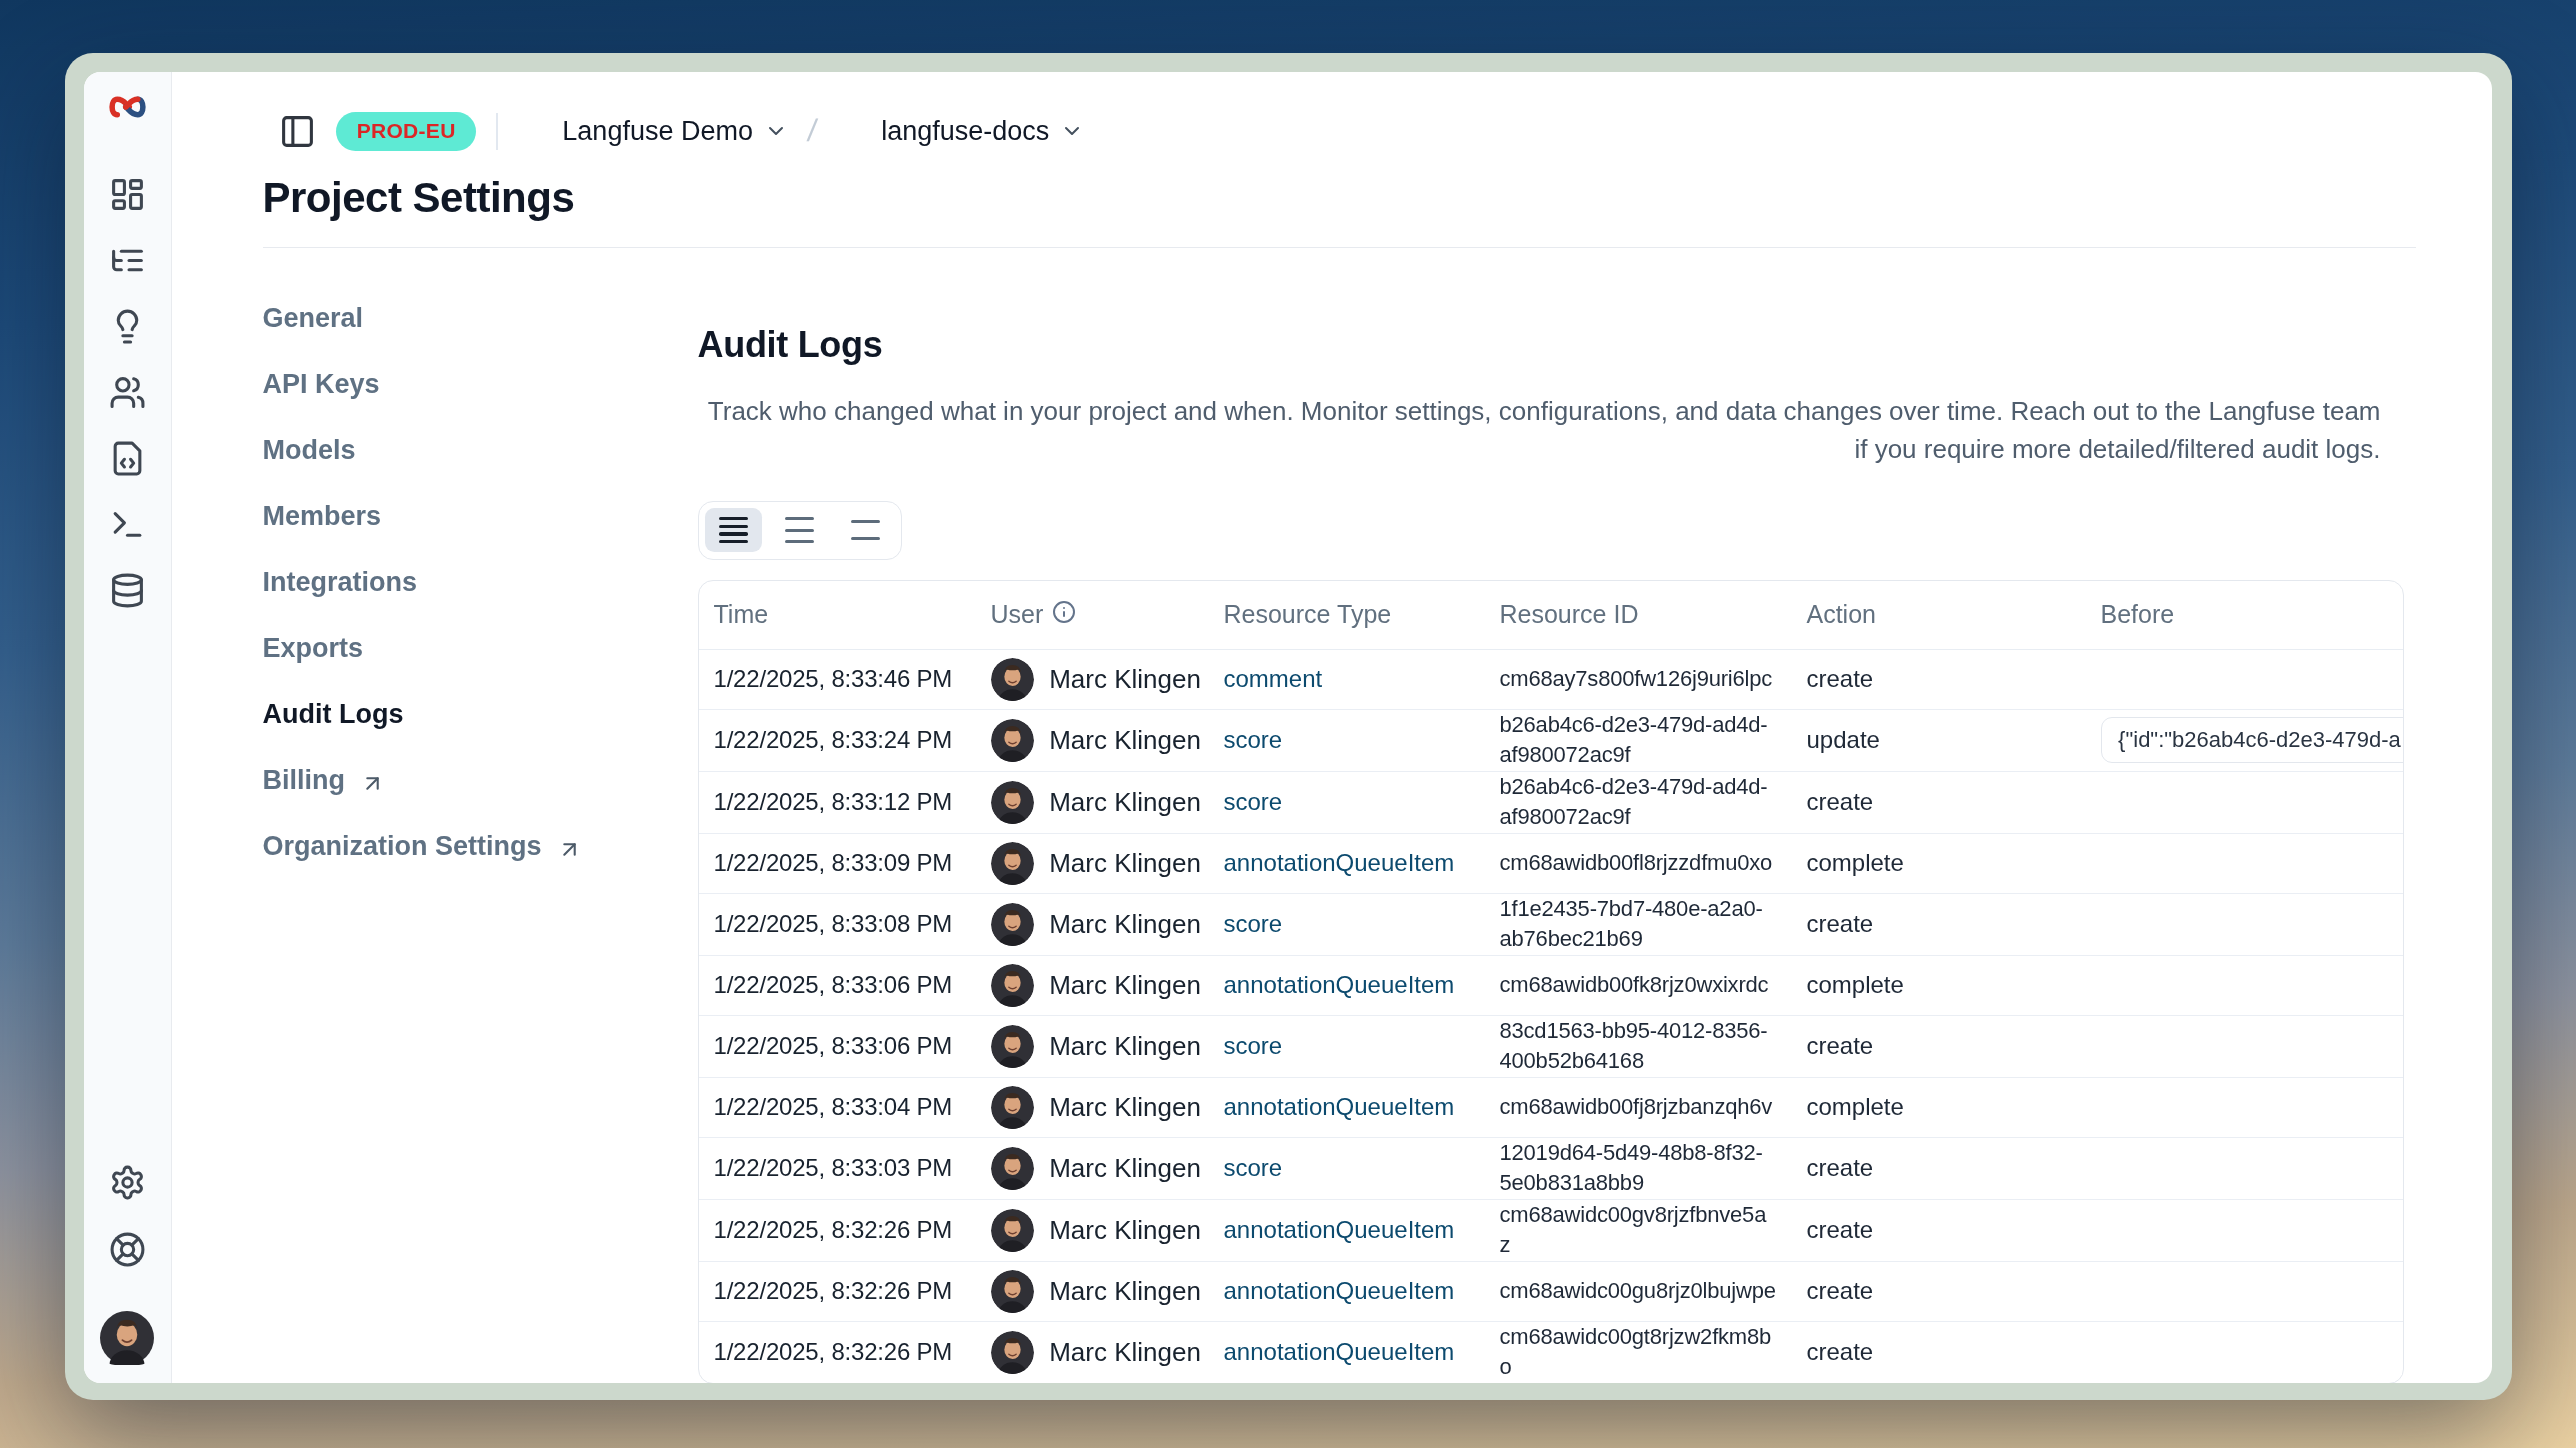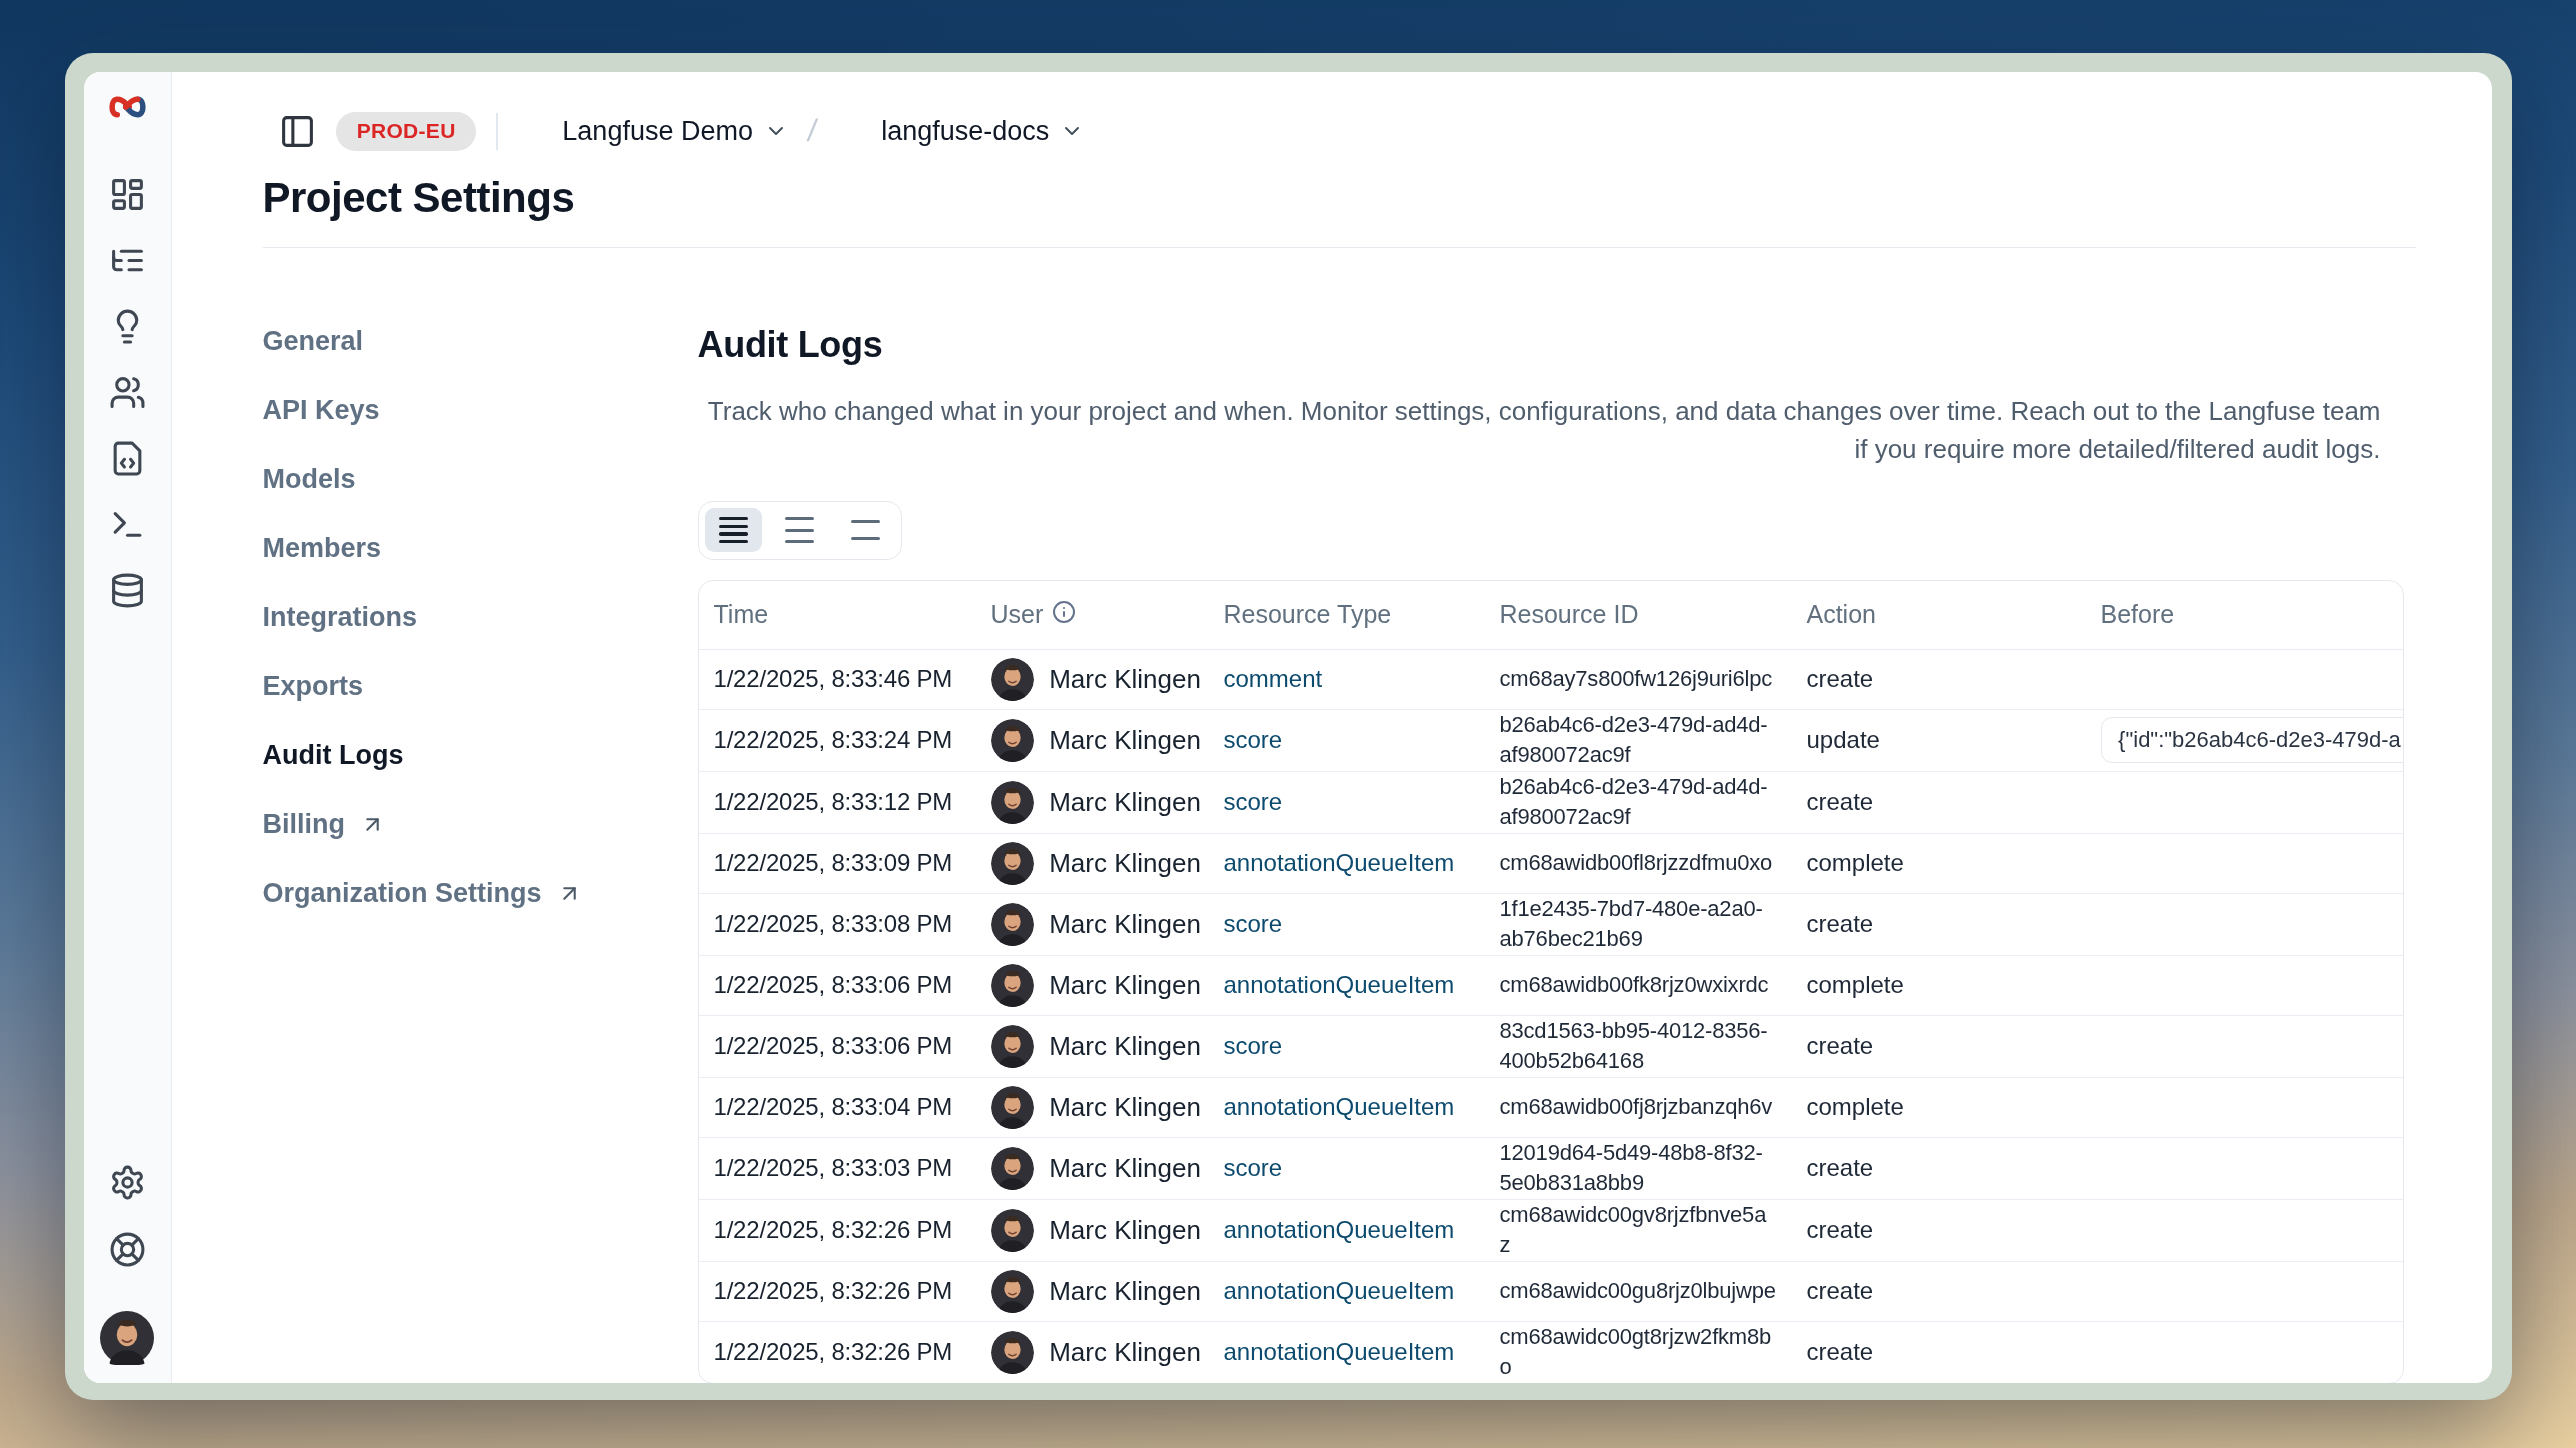--- a/index.html
+++ b/index.html
@@ -32,37 +32,37 @@
   .rail-icon svg{width:37px;height:37px;display:block;}
   .avatar-sq{width:54px;height:54px;border-radius:15px;overflow:hidden;margin-top:13px;cursor:pointer;}
   .avatar-sq svg{width:54px;height:54px;display:block;}
   
   .main{flex:1;display:flex;flex-direction:column;min-width:0;}
   .page-head{padding:37px 76px 0 91px;}
   .crumb-row{display:flex;align-items:center;gap:20.3px;height:44px;margin-left:16.6px;}
   .panel-icon{width:37px;height:37px;color:#30363f;cursor:pointer;}
   .panel-icon svg{width:37px;height:37px;display:block;}
   .env-badge{
-    background:#e5e5e5;color:#dc2626;font-size:21px;font-weight:600;
+    background:#5eead4;color:#dc2626;font-size:21px;font-weight:600;
     padding:7.4px 20.3px;border-radius:20.3px;letter-spacing:0.3px;cursor:pointer;
   }
   .vdivider{width:1.8px;height:37px;background:#e2e8f0;}
   .crumb-item{display:flex;align-items:center;gap:11px;cursor:pointer;margin-left:44px;}
   .crumb-label{font-size:27px;color:#101826;font-weight:500;}
   .chev{width:24px;height:24px;color:#44505e;}
   .chev svg{width:24px;height:24px;display:block;}
   .crumb-sep{font-size:31px;color:#c3ccd6;font-weight:300;transform:skewX(-8deg);}
   .page-title{font-size:42px;font-weight:700;color:#101826;margin:20.3px 0 0 0;letter-spacing:-0.5px;}
   .head-divider{border-bottom:1.8px solid #e7eaef;margin-top:25px;}
   
   .settings-row{display:flex;flex:1;min-height:0;padding:0 76px 0 91px;}
   .settings-nav{width:435px;flex:0 0 435px;padding-top:45px;}
   .nav-item{
-    display:flex;align-items:center;gap:15px;height:41px;margin-bottom:25px;
-    font-size:27px;font-weight:600;color:#5f7183;cursor:pointer;margin-top:28px;
+    display:flex;align-items:flex-end;gap:15px;height:41px;margin-bottom:25px;
+    font-size:27px;font-weight:600;color:#5f7183;cursor:pointer;
   }
   .nav-item.active{color:#101826;}
   .nav-item .ext{width:25px;height:25px;color:#4c5a68;}
   .nav-item .ext svg{width:25px;height:25px;display:block;}
   .settings-content{flex:1;min-width:0;padding-top:76px;}
   .section-title{font-size:36px;font-weight:700;color:#101826;margin:0;letter-spacing:-0.3px;}
   .section-desc{margin:26px 0 0 0;font-size:26px;line-height:38px;color:#4f5d6d;max-width:1683px;text-align:right;}
   
   .toggle-group{
     margin-top:33px;display:inline-flex;gap:9.2px;border:1.8px solid #e4e8ee;

